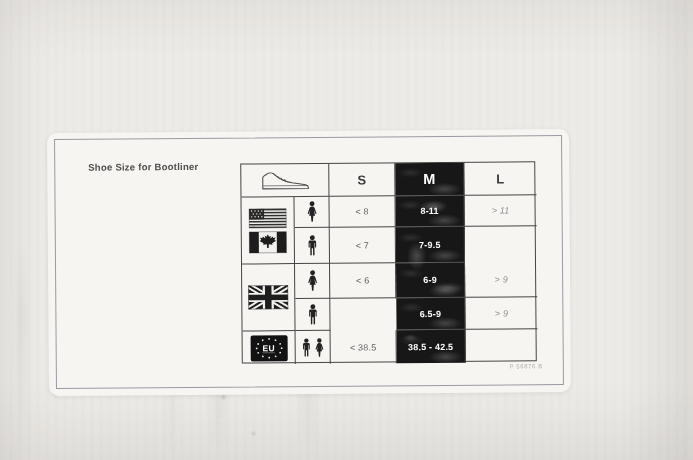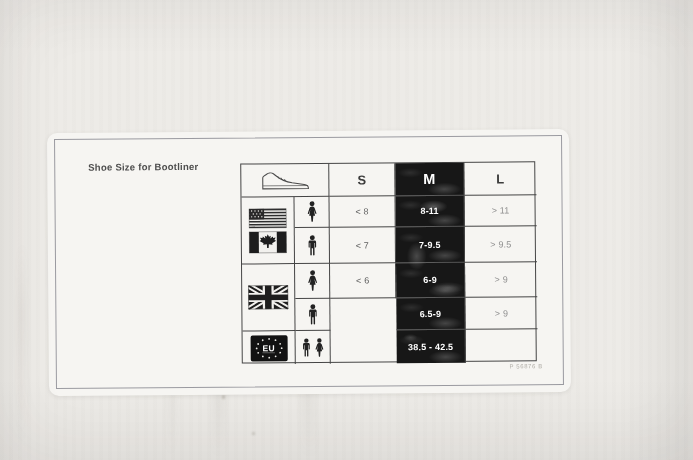--- a/index.html
+++ b/index.html
@@ -71,21 +71,21 @@
   .dark{
     background:
       radial-gradient(ellipse 26px 10px at 72% 82%, rgba(255,255,255,0.20), rgba(255,255,255,0) 65%),
       radial-gradient(ellipse 18px 7px at 22% 30%, rgba(255,255,255,0.10), rgba(255,255,255,0) 70%),
       #171717;
     color:#ffffff;font-weight:700;
     border-bottom-color:#5c5c5c;
   }
   .hdr{font-size:13px;font-weight:600;color:#3c3c3c;}
   .hdr.dark{font-size:14.5px;color:#fff;}
-  .val-l{color:#8f8f8f;}
+  .val-l{color:#8f8f8f;font-style:italic;}
   .flag-stack{display:flex;flex-direction:column;align-items:center;gap:3px;}
   .gender-pair{display:flex;align-items:center;gap:2px;}
 
   
   .m-scuffs{
     position:absolute;left:154px;top:0;width:69px;height:198px;
     pointer-events:none;
     background:
       radial-gradient(ellipse 20px 9px at 55% 22%, rgba(255,255,255,0.28), rgba(255,255,255,0) 70%),
       radial-gradient(ellipse 14px 20px at 30% 47%, rgba(255,255,255,0.22), rgba(255,255,255,0) 70%),
@@ -182,21 +182,20 @@
         <div class="cell val-l no-r" style="grid-column:5;grid-row:2;">&gt; 11</div>
 
         <div class="cell" style="grid-column:2;grid-row:3;">
           <svg width="13" height="22" viewBox="0 0 14 24" fill="#222">
             <circle cx="7" cy="3" r="2.7"></circle>
             <path d="M4.6 6 C3.5 6 2.9 6.7 2.9 7.9 L2.9 13.2 C2.9 14 4.1 14 4.1 13.2 L4.1 8.7 L4.7 8.7 L4.7 21.6 C4.7 22.6 6.3 22.6 6.3 21.6 L6.3 14.6 L7.7 14.6 L7.7 21.6 C7.7 22.6 9.3 22.6 9.3 21.6 L9.3 8.7 L9.9 8.7 L9.9 13.2 C9.9 14 11.1 14 11.1 13.2 L11.1 7.9 C11.1 6.7 10.5 6 9.4 6 Z"></path>
           </svg>
         </div>
         <div class="cell" style="grid-column:3;grid-row:3;">&lt; 7</div>
         <div class="cell dark" style="grid-column:4;grid-row:3;">7-9.5</div>
-        <div class="cell val-l no-r" style="grid-column:5;grid-row:3;">&gt; 9.5</div>
 
         <div class="cell" style="grid-column:1;grid-row:4/6;">
           <svg width="40" height="24" viewBox="0 0 40 24">
             <rect x="0.3" y="0.3" width="39.4" height="23.4" fill="#1e1e1e" stroke="#3a3a3a" stroke-width="0.6"></rect>
             <path d="M0 0 L40 24 M40 0 L0 24" stroke="#f2f1ee" stroke-width="6"></path>
             <path d="M0 0 L40 24 M40 0 L0 24" stroke="#1e1e1e" stroke-width="2"></path>
             <path d="M20 0 L20 24" stroke="#f2f1ee" stroke-width="11"></path>
             <path d="M0 12 L40 12" stroke="#f2f1ee" stroke-width="9"></path>
             <path d="M20 0 L20 24" stroke="#1e1e1e" stroke-width="6.5"></path>
             <path d="M0 12 L40 12" stroke="#1e1e1e" stroke-width="5.5"></path>
@@ -249,20 +248,21 @@
             <svg width="11.5" height="20" viewBox="0 0 14 24" fill="#222">
               <circle cx="7" cy="3" r="2.7"></circle>
               <path d="M4.6 6 C3.5 6 2.9 6.7 2.9 7.9 L2.9 13.2 C2.9 14 4.1 14 4.1 13.2 L4.1 8.7 L4.7 8.7 L4.7 21.6 C4.7 22.6 6.3 22.6 6.3 21.6 L6.3 14.6 L7.7 14.6 L7.7 21.6 C7.7 22.6 9.3 22.6 9.3 21.6 L9.3 8.7 L9.9 8.7 L9.9 13.2 C9.9 14 11.1 14 11.1 13.2 L11.1 7.9 C11.1 6.7 10.5 6 9.4 6 Z"></path>
             </svg>
             <svg width="11.5" height="20" viewBox="0 0 14 24" fill="#222">
               <circle cx="7" cy="3" r="2.7"></circle>
               <path d="M7 6.1 C5.5 6.1 4.5 6.8 4.1 8 L2.3 13.4 C2.05 14.2 3.2 14.6 3.5 13.8 L5.1 9.6 L3.8 16.2 L5.7 16.2 L6.2 22 C6.26 22.9 7.74 22.9 7.8 22 L8.3 16.2 L10.2 16.2 L8.9 9.6 L10.5 13.8 C10.8 14.6 11.95 14.2 11.7 13.4 L9.9 8 C9.5 6.8 8.5 6.1 7 6.1 Z"></path>
             </svg>
           </div>
         </div>
+        <div class="cell no-b" style="grid-column:3;grid-row:6;">&lt; 38.5</div>
         <div class="cell dark no-b" style="grid-column:4;grid-row:6;">38.5 - 42.5</div>
 
         <div class="m-scuffs"></div>
       </div>
 
       <div class="footer-code">P 56876 B</div>
     </div>
   </div>
 </div>
 

